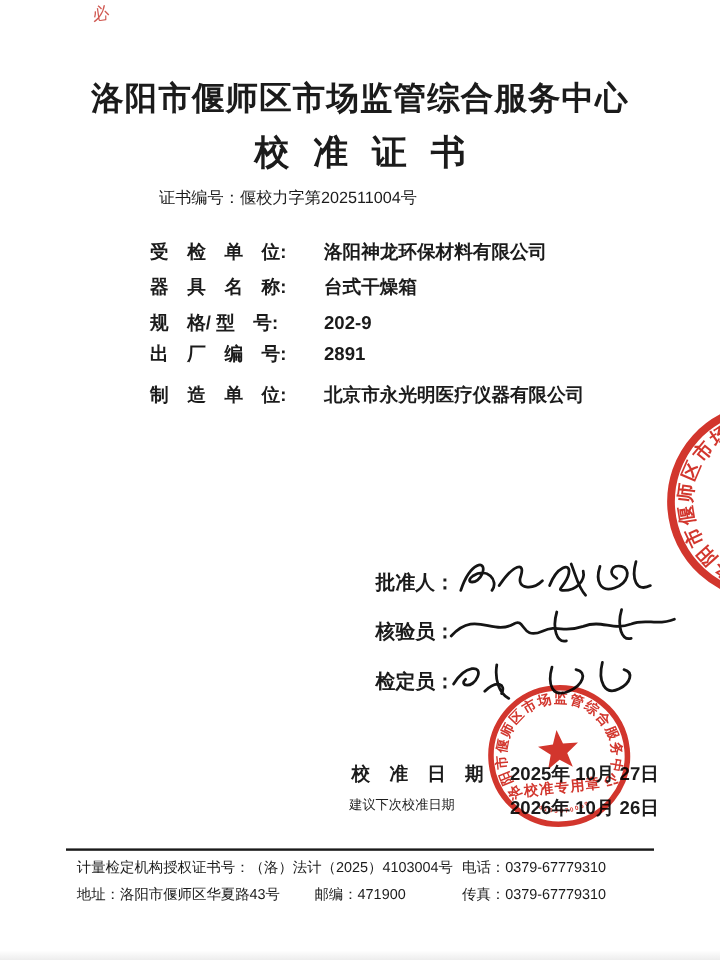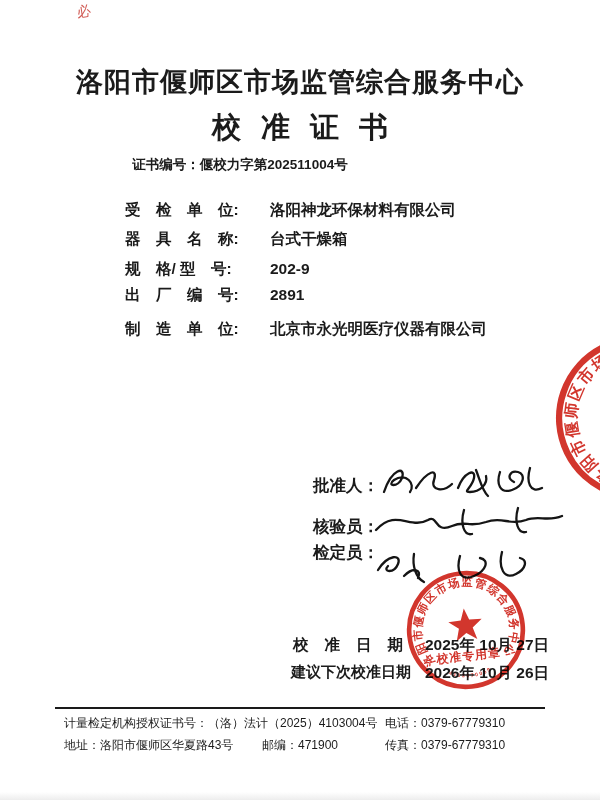--- a/index.html
+++ b/index.html
@@ -5,28 +5,28 @@
   html,body { margin:0; padding:0; background:#ffffff; }
   .page {
     position:relative; width:600px; height:800px; overflow:hidden;
     background:#ffffff; color:#1b1b1b;
     font-family:"Liberation Sans", "DejaVu Sans", sans-serif;
   }
   .abs { position:absolute; white-space:nowrap; }
   .corner-mark { left:77px; top:3px; font-size:14px; color:#c53129; opacity:.8; transform:rotate(-8deg); }
   .org-title { top:64px; left:0; width:600px; text-align:center; font-size:27px; font-weight:bold; letter-spacing:1px; }
   .doc-title { top:108px; left:0; width:600px; text-align:center; font-size:29px; font-weight:bold; letter-spacing:20px; text-indent:20px; }
-  .cert-line { top:156px; left:0; width:480px; text-align:center; font-size:13.5px; font-weight:bold; }
+  .cert-line { top:156px; left:0; width:480px; text-align:center; font-size:13.5px; font-weight:normal; }
   .field-row { left:125px; font-size:15.5px; font-weight:bold; }
   .field-label { display:inline-block; width:145px; }
   .sig-label { left:313px; font-size:16.5px; font-weight:bold; }
   .sig-svg { position:absolute; }
   .sig-svg path { fill:none; stroke:#151515; stroke-width:2.3; stroke-linecap:round; stroke-linejoin:round; }
   .date-label { font-size:15.5px; font-weight:bold; letter-spacing:16px; }
-  .date-label2 { font-size:15px; font-weight:bold; }
+  .date-label2 { font-size:11px; font-weight:normal; }
   .date-value { font-size:15.5px; font-weight:bold; }
   .stamp { mix-blend-mode:multiply; opacity:.93; }
   .stamp-main { left:404px; top:568px; width:124px; height:124px; transform:rotate(-6deg); }
   .stamp-edge { left:552px; top:332px; width:172px; height:172px; transform:rotate(-26deg); }
   .footer-rule { top:707px; left:55px; width:490px; height:2px; background:#1a1a1a; }
   .footer-text { font-size:12px; font-weight:normal; }
   .page-no { top:745px; left:0; width:600px; text-align:center; font-size:11.5px; font-weight:bold; }
   .bottom-shade { left:0; top:792px; width:600px; height:8px; background:linear-gradient(#ffffff,#ededed); }
 </style>
 </head>
@@ -41,21 +41,21 @@
   <div class="abs cert-line"><span>证书编号：</span><span>偃校力字第202511004号</span></div>
 
   <div class="abs field-row" style="top:229px"><span class="field-label">器　具　名　称:</span><span>台式干燥箱</span></div>
   <div class="abs field-row" style="top:200px"><span class="field-label">受　检　单　位:</span><span>洛阳神龙环保材料有限公司</span></div>
   <div class="abs field-row" style="top:259px"><span class="field-label">规　格/ 型　号:</span><span>202-9</span></div>
   <div class="abs field-row" style="top:285px"><span class="field-label">出　厂　编　号:</span><span>2891</span></div>
   <div class="abs field-row" style="top:319px"><span class="field-label">制　造　单　位:</span><span>北京市永光明医疗仪器有限公司</span></div>
 
   <div class="abs sig-label" style="top:475px">批准人：</div>
   <div class="abs sig-label" style="top:516px">核验员：</div>
-  <div class="abs sig-label" style="top:542px">检定员：</div>
+  <div class="abs sig-label" style="top:557px">检定员：</div>
 
   <svg class="sig-svg" style="left:372px;top:458px" width="190" height="48" viewBox="0 0 190 48">
     <path d="M12 34 C20 10 34 8 30 20 C26 30 14 28 22 22 C34 14 44 26 38 34 M44 30 C56 12 66 10 62 22 C58 33 72 34 80 26"></path>
     <path d="M86 30 C92 14 104 10 102 20 C100 30 90 34 98 34 C108 34 116 26 114 18 M104 12 C108 22 110 32 116 38"></path>
     <path d="M128 14 C124 26 128 36 140 32 C152 28 154 16 146 14 C138 12 134 20 142 24 M158 10 C154 24 158 36 170 30"></path>
   </svg>
   <svg class="sig-svg" style="left:368px;top:500px" width="205" height="46" viewBox="0 0 205 46">
     <path d="M8 30 C28 8 42 30 60 20 C70 14 66 34 84 26 C98 20 100 28 118 22 C134 16 142 26 158 20 C170 15 180 22 194 16"></path>
     <path d="M96 10 C92 24 96 36 104 34 M150 8 C146 22 150 34 158 32"></path>
   </svg>

